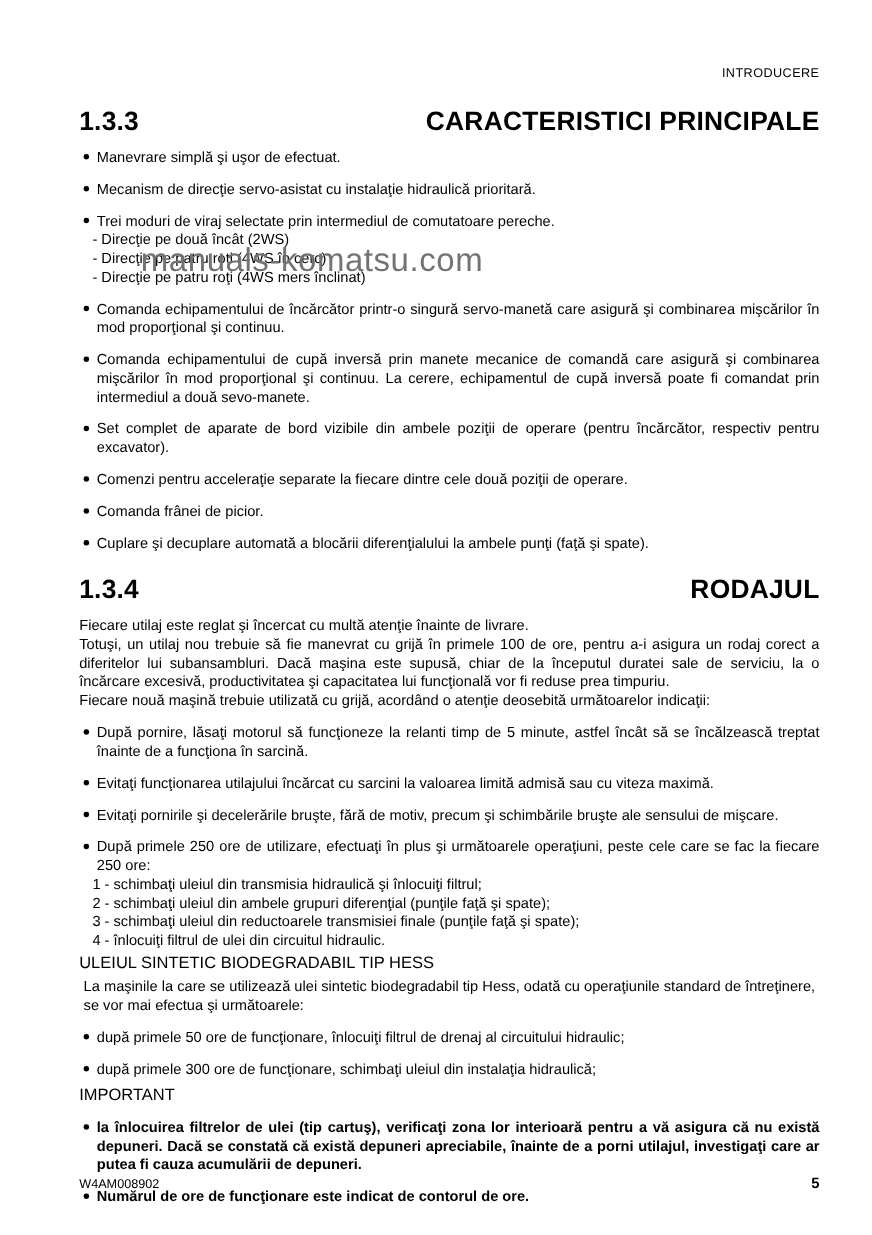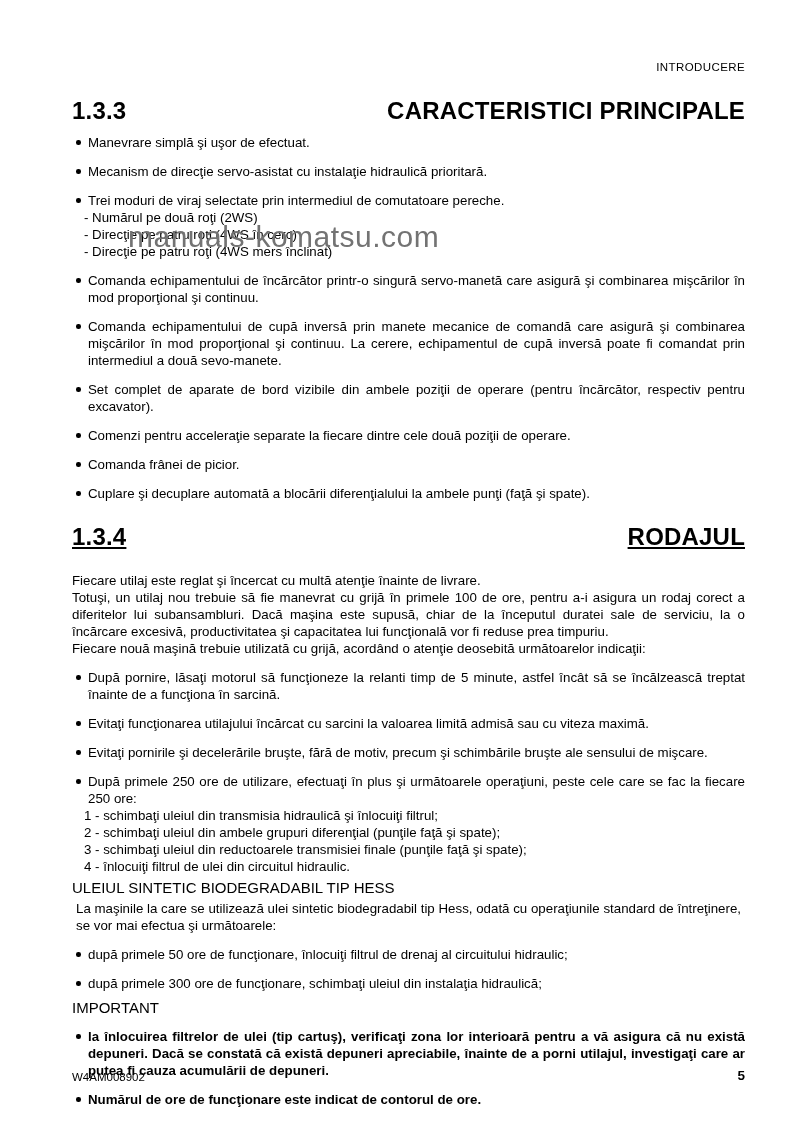--- a/index.html
+++ b/index.html
@@ -30,21 +30,21 @@
   .section-heading {
     display: flex;
     gap: 14px;
     font-size: 24px;
     font-weight: bold;
     line-height: 22px;
     letter-spacing: 0.2px;
     margin: 0 0 11px 0;
     justify-content: space-between;
   }
-  .section-rodajul .section-heading { margin-top: 24px; margin-bottom: 24px; text-decoration: underline; }
+  .section-rodajul .section-heading { margin-top: 24px; margin-bottom: 12px; }
   .bullet-list { margin: 0; padding: 0; }
   .bullet-item {
     position: relative;
     padding-left: 16px;
     margin-bottom: 3px;
     text-align: justify;
     margin-top: 12px;
   }
   .bullet-dot {
     position: absolute;
@@ -115,21 +115,21 @@
           <span>Manevrare simplă şi uşor de efectuat.</span>
         </div>
         <div class="bullet-item">
           <span class="bullet-dot"></span>
           <span>Mecanism de direcţie servo-asistat cu instalaţie hidraulică prioritară.</span>
         </div>
         <div class="bullet-item">
           <span class="bullet-dot"></span>
           <span>Trei moduri de viraj selectate prin intermediul de comutatoare pereche.</span>
           <div class="sublist">
-            <div class="subline">- Numărul pe două roţi (2WS)</div>
+            <div class="subline">- Direcţie pe două încât (2WS)</div>
             <div class="subline">- Direcţie pe patru roţi (4WS în cerc)</div>
             <div class="subline">- Direcţie pe patru roţi (4WS mers înclinat)</div>
           </div>
         </div>
         <div class="bullet-item">
           <span class="bullet-dot"></span>
           <span>Comanda echipamentului de încărcător printr-o singură servo-manetă care asigură şi combinarea mişcărilor în mod proporţional şi continuu.</span>
         </div>
         <div class="bullet-item">
           <span class="bullet-dot"></span>

